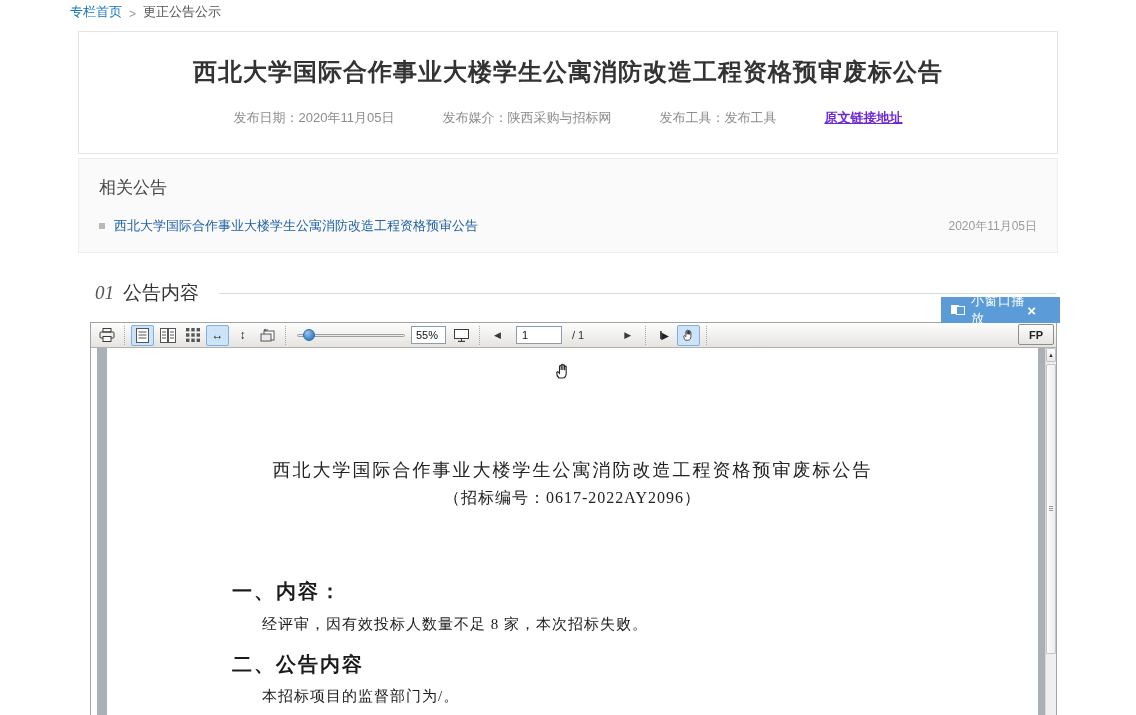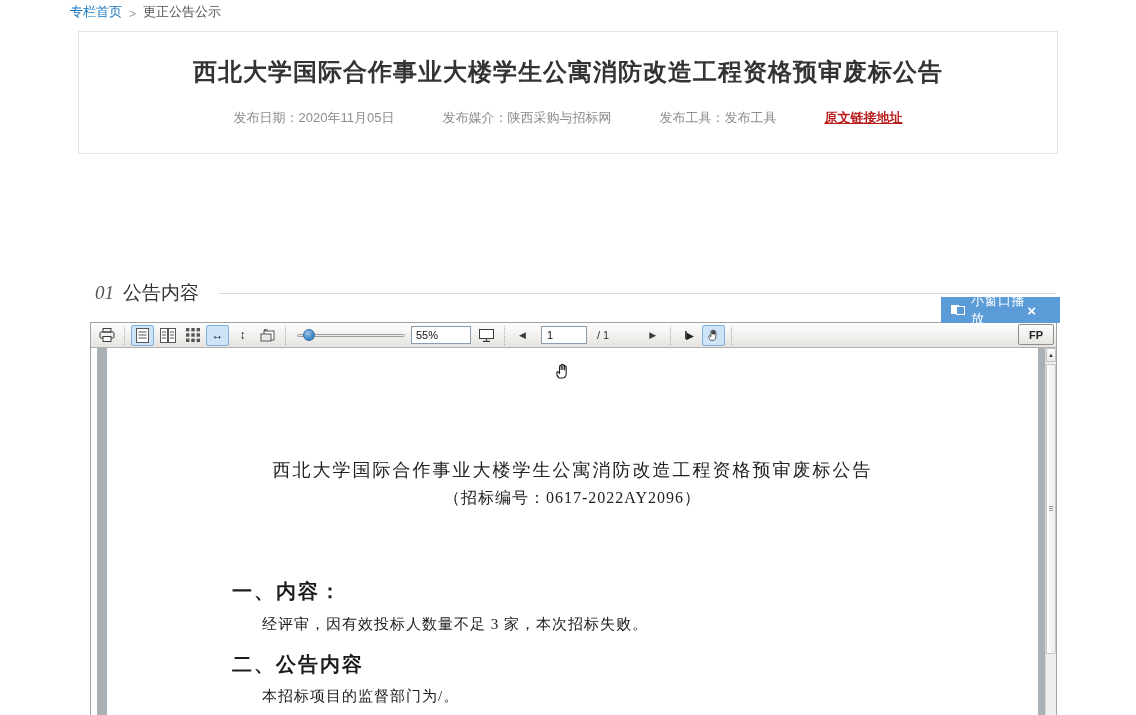--- a/index.html
+++ b/index.html
@@ -10,21 +10,21 @@
   
   .breadcrumb { position:absolute; left:70px; top:3px; font-size:13px; color:#555; display:flex; align-items:flex-end; gap:7px; }
   .breadcrumb a { color:#1677c1; text-decoration:none; cursor:pointer; }
   .crumb-sep { color:#999; font-size:12px; }
 
   
   .title-card { position:absolute; left:78px; top:31px; width:980px; height:123px; background:#fff; border:1px solid #e4e4e4; }
   .title-card h1 { margin-top:24px; text-align:center; font-size:24px; font-weight:bold; color:#333; letter-spacing:1px; }
   .meta-row { margin-top:21px; display:flex; justify-content:center; align-items:center; gap:48px; font-size:13px; color:#8c8c8c; }
   .meta-item { white-space:nowrap; }
-  .origin-link { color:#b91c1c; font-weight:bold; text-decoration:underline; cursor:pointer; font-size:13px; }
+  .origin-link { color:#6d28d9; font-weight:bold; text-decoration:underline; cursor:pointer; font-size:13px; }
 
   
   .related-card { position:absolute; left:78px; top:158px; width:980px; height:95px; background:#fafafa; border:1px solid #ededed; }
   .related-title { position:absolute; left:20px; top:17px; font-size:17px; font-weight:normal; color:#444; }
   .related-row { position:absolute; left:20px; right:20px; top:58px; display:flex; align-items:center; }
   .bullet { width:6px; height:6px; background:#b9b9b9; margin-right:9px; flex:none; }
   .related-link { font-size:13px; color:#2061a7; text-decoration:none; cursor:pointer; }
   .related-date { margin-left:auto; font-size:12px; color:#9a9a9a; }
 
   
@@ -49,21 +49,21 @@
   .tbtn { width:23px; height:21px; display:flex; align-items:center; justify-content:center; border:1px solid transparent;
           border-radius:2px; margin:0 1px; cursor:pointer; color:#3c3c3c; flex:none; }
   .tbtn.sel { background:#cde3f8; border-color:#7fb0dd; }
   .tsep { width:0; height:19px; border-left:1px dotted #a9a9a9; margin:0 5px; flex:none; }
   .arrow-glyph { font-size:9px; color:#3a3a3a; }
   .fit-glyph { font-size:12px; color:#222; font-weight:bold; }
   .slider { position:relative; width:108px; height:21px; margin:0 6px; flex:none; cursor:pointer; }
   .slider .track { position:absolute; left:0; right:0; top:9px; height:3px; background:#e9e9e9; border:1px solid #9e9e9e; border-radius:2px; }
   .slider .knob { position:absolute; left:6px; top:4px; width:12px; height:12px; border-radius:50%;
                   background:radial-gradient(circle at 35% 30%,#9cc4ea,#3f87c9 65%,#2a6dad); border:1px solid #2d6da8; }
-  .zoom-input { width:60px; height:18px; font-size:11px; padding:1px 4px; border:1px solid #8a9cae; background:#fff;
+  .zoom-input { width:35px; height:18px; font-size:11px; padding:1px 4px; border:1px solid #8a9cae; background:#fff;
                 font-family:"Liberation Sans",sans-serif; color:#111; flex:none; }
   .page-input { width:46px; height:18px; font-size:11px; padding:1px 5px; border:1px solid #8a9cae; background:#fff;
                 font-family:"Liberation Sans",sans-serif; color:#111; margin:0 6px; flex:none; }
   .page-total { font-size:11px; color:#333; margin:0 14px 0 4px; flex:none; }
   .select-glyph { font-size:10px; font-weight:bold; color:#222; letter-spacing:-1px; }
   .fp-btn { position:absolute; right:2px; top:1px; width:36px; height:21px; border:1px solid #8e8e8e; border-radius:2px;
             background:linear-gradient(#fdfdfd,#e7e5e1); font-size:11px; font-weight:bold; color:#222;
             display:flex; align-items:center; justify-content:center; cursor:pointer; }
 
   
@@ -103,20 +103,28 @@
   <div class="title-card">
     <h1>西北大学国际合作事业大楼学生公寓消防改造工程资格预审废标公告</h1>
     <div class="meta-row">
       <span class="meta-item"><span>发布日期：</span><span>2020年11月05日</span></span>
       <span class="meta-item"><span>发布媒介：</span><span>陕西采购与招标网</span></span>
       <span class="meta-item"><span>发布工具：</span><span>发布工具</span></span>
       <a class="origin-link">原文链接地址</a>
     </div>
   </div>
 
+  <div class="related-card">
+    <h2 class="related-title">相关公告</h2>
+    <div class="related-row">
+      <span class="bullet"></span>
+      <a class="related-link">西北大学国际合作事业大楼学生公寓消防改造工程资格预审公告</a>
+      <span class="related-date">2020年11月05日</span>
+    </div>
+  </div>
 
   <div class="section-header">
     <span class="section-num">01</span>
     <span class="section-title">公告内容</span>
     <span class="section-rule"></span>
   </div>
 
   <div class="float-bar">
     <span class="win-icon">
         <span class="w1"></span>
@@ -226,21 +234,21 @@
 
       <span class="fp-btn">FP</span>
     </div>
 
     <div class="canvas">
       <div class="pasteboard">
         <div class="page">
           <div class="doc-title">西北大学国际合作事业大楼学生公寓消防改造工程资格预审废标公告</div>
           <div class="doc-subtitle">（招标编号：0617-2022AY2096）</div>
           <div class="doc-h h-1">一、内容：</div>
-          <div class="doc-p p-1">经评审，因有效投标人数量不足 3 家，本次招标失败。</div>
+          <div class="doc-p p-1">经评审，因有效投标人数量不足 8 家，本次招标失败。</div>
           <div class="doc-h h-2">二、公告内容</div>
           <div class="doc-p p-2">本招标项目的监督部门为/。</div>
           <svg class="hand-cursor" viewBox="0 0 20 20">
             <path d="M6 17 C4.5 15.5 3.5 13 3.8 11.5 C4 10.8 5 10.6 5.5 11.2 L6.5 12.3 L6.5 5.5 C6.5 4.2 8.2 4.2 8.2 5.5 L8.2 9 L8.2 4.2 C8.2 2.9 9.9 2.9 9.9 4.2 L9.9 9 L9.9 4.8 C9.9 3.5 11.6 3.5 11.6 4.8 L11.6 9.3 L11.6 6 C11.6 4.8 13.2 4.8 13.2 6 L13.2 12 C13.2 14.8 12 17 9.5 17 Z" fill="#fff" stroke="#222" stroke-width="1.1"></path>
           </svg>
         </div>
       </div>
       <div class="scrollbar">
         <div class="sb-up">
             <span>▲</span>

